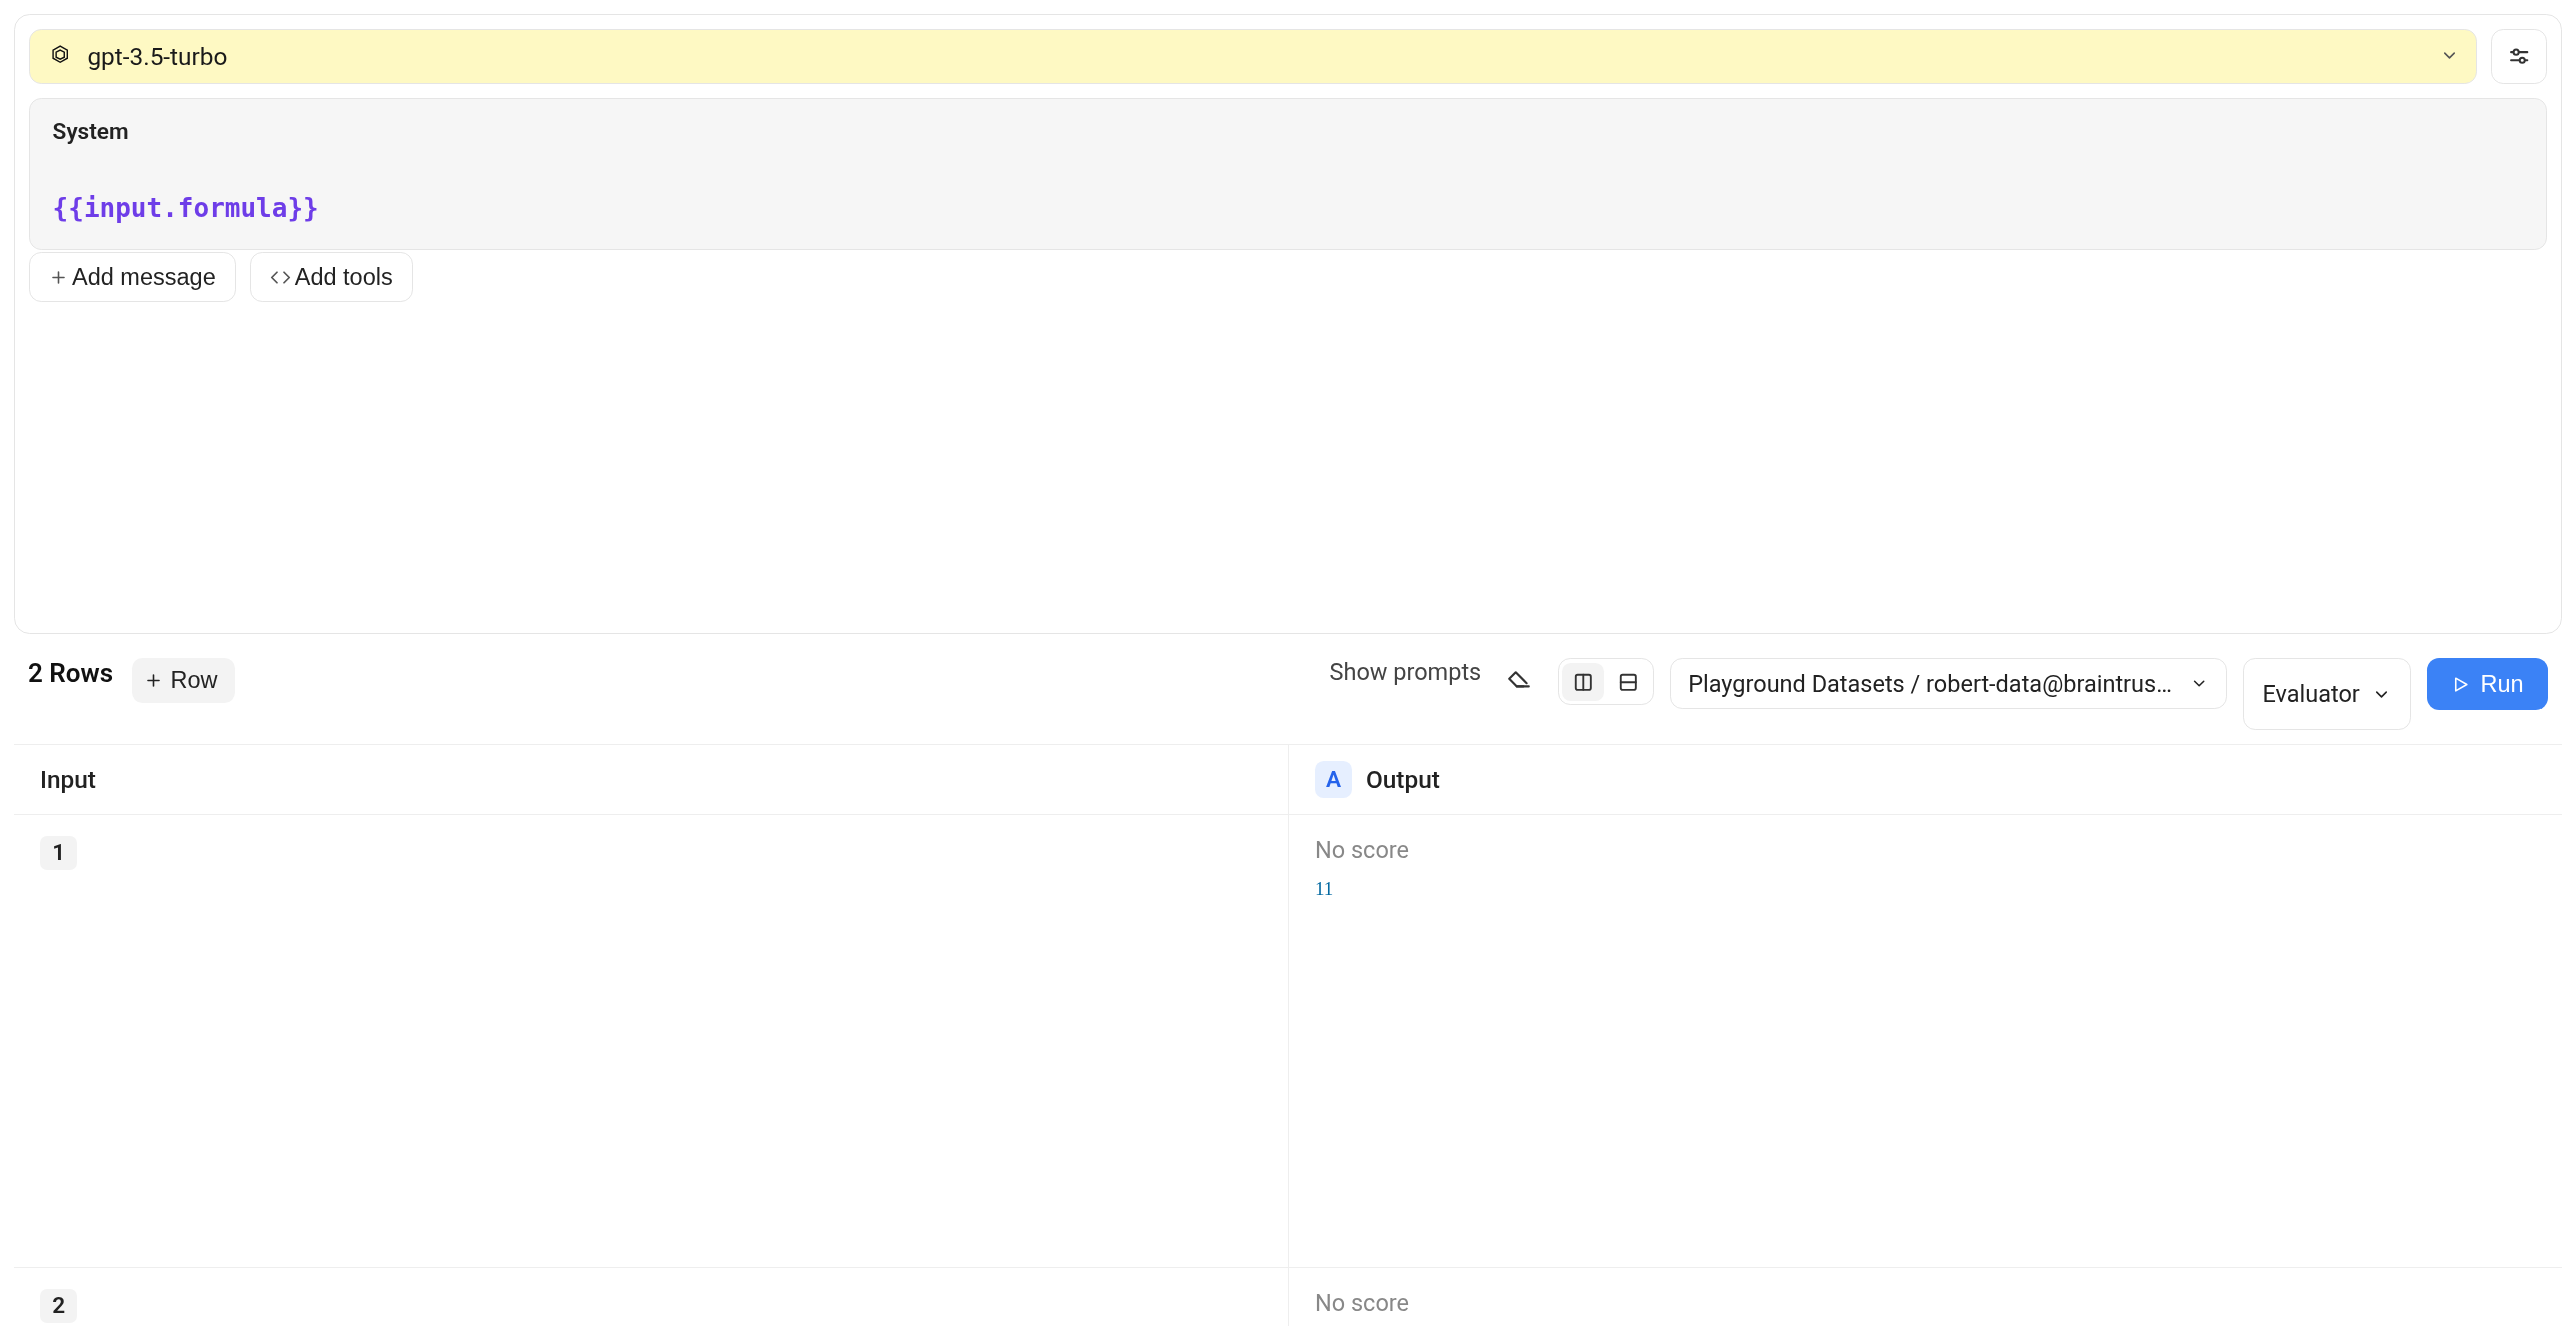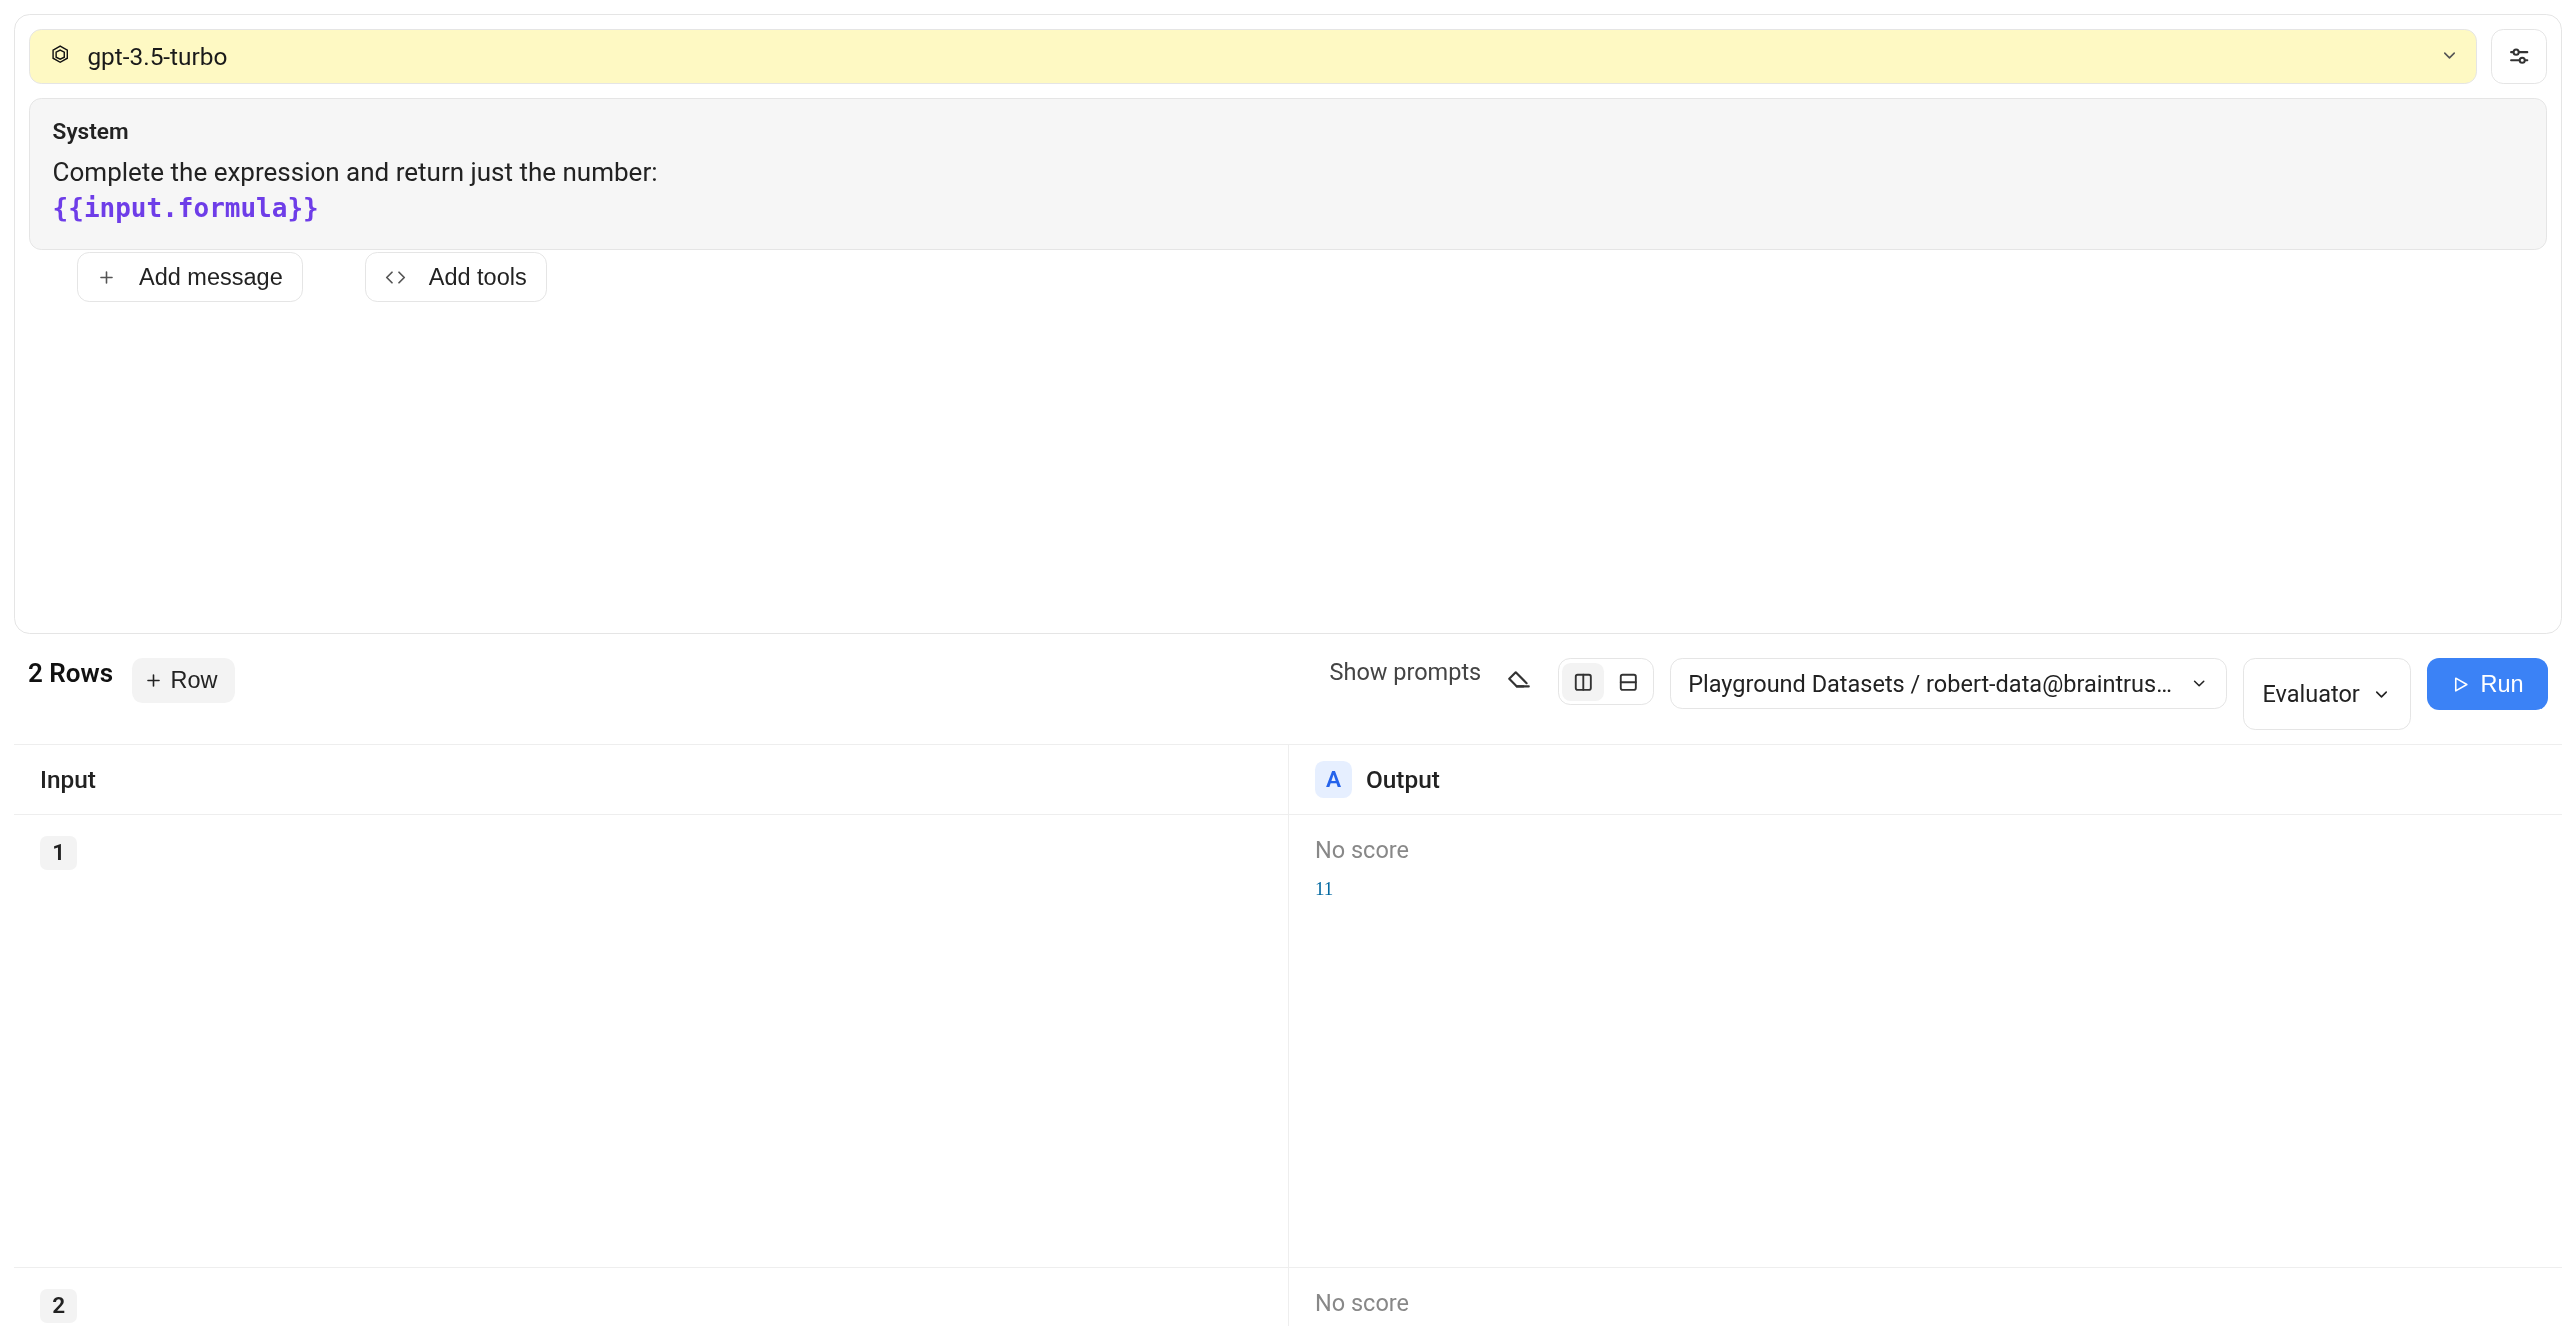--- a/index.html
+++ b/index.html
@@ -84,29 +84,28 @@
     font-weight: 600;
     font-size: 26px;
   }
   .action-row {
     display: flex;
     gap: 14px;
   }
   .pill-btn {
     display: inline-flex;
     align-items: center;
-    gap: 23px;
+    gap: 4px;
     border: 0.9px solid #e5e5e5;
     background: #ffffff;
     border-radius: 12.2px;
     padding: 10.4px 19px;
     font-size: 23.5px;
     color: #222;
     cursor: pointer;
-    margin-left: 48px;
   }
   .pill-btn svg { color: #555; }
 
   .editor-panel {
     border: 0.9px solid #e5e5e5;
     border-radius: 15.7px;
     padding: 0;
     margin-bottom: 24.4px;
     height: 620px;
     overflow: hidden;
@@ -312,21 +311,21 @@
             <circle cx="9" cy="8" r="2.5" fill="#fff"></circle>
             <line x1="4" y1="16" x2="20" y2="16"></line>
             <circle cx="15" cy="16" r="2.5" fill="#fff"></circle>
           </svg>
         </div>
       </div>
 
       <div class="system-box">
         <div class="system-label">System</div>
         <div class="system-text">
-          <span>Complete the expression and return just the number:</span><br>
+          <br>
           <span class="system-var">{{input.formula}}</span>
         </div>
       </div>
 
       <div class="action-row">
         <button class="pill-btn">
           <svg width="19" height="19" viewBox="0 0 24 24" fill="none" stroke="currentColor" stroke-width="2" stroke-linecap="round">
             <line x1="12" y1="5" x2="12" y2="19"></line>
             <line x1="5" y1="12" x2="19" y2="12"></line>
           </svg>

